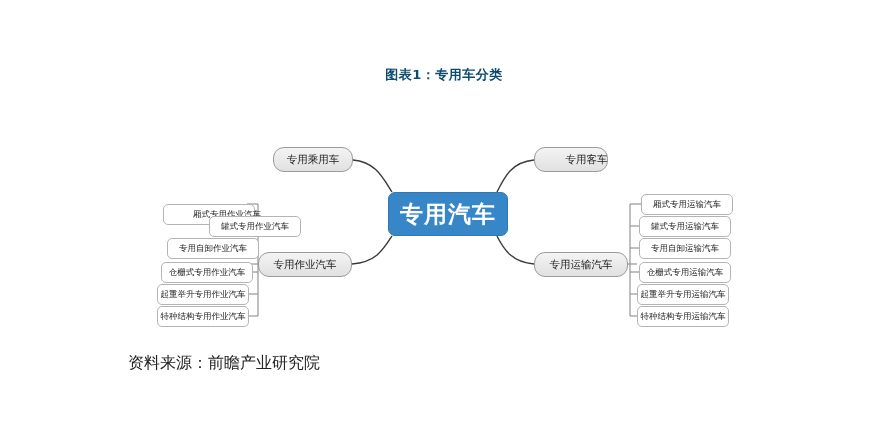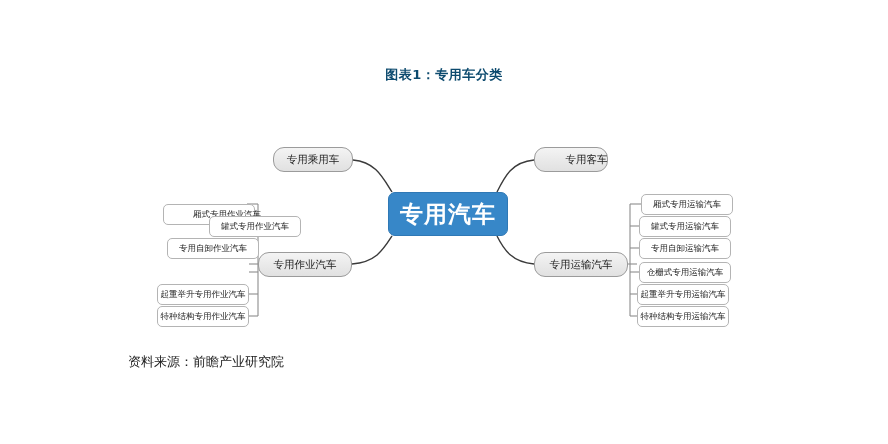--- a/index.html
+++ b/index.html
@@ -31,21 +31,21 @@
     text-align: center;
     font-size: 13px;
     font-weight: bold;
     color: #0c4a6e;
     letter-spacing: 0.5px;
   }
   .source {
     position: absolute;
     left: 128px;
     top: 353px;
-    font-size: 13px;
+    font-size: 16px;
     color: #222222;
     white-space: nowrap;
   }
   .center-node {
     position: absolute;
     left: 388px;
     top: 192px;
     width: 120px;
     height: 44px;
     background: #3787c8;
@@ -135,20 +135,21 @@
   <div class="center-node">专用汽车</div>
 
   <div class="branch-node" id="node-passenger">专用乘用车</div>
   <div class="branch-node" id="node-bus">专用客车</div>
   <div class="branch-node" id="node-work">专用作业汽车</div>
   <div class="branch-node" id="node-transport">专用运输汽车</div>
 
   <div class="leaf leaf-left" style="left:163px; top:204px;padding-left:36px;">厢式专用作业汽车</div>
   <div class="leaf leaf-left" style="left:165px; top:216px;margin-left:44px;">罐式专用作业汽车</div>
   <div class="leaf leaf-left" style="left:167px; top:238px;">专用自卸作业汽车</div>
+  <div class="leaf leaf-left" style="left:161px; top:262px;">仓栅式专用作业汽车</div>
   <div class="leaf leaf-left" style="left:157px; top:284px;">起重举升专用作业汽车</div>
   <div class="leaf leaf-left" style="left:157px; top:306px;">特种结构专用作业汽车</div>
 
   <div class="leaf leaf-right" style="left:641px; top:194px;">厢式专用运输汽车</div>
   <div class="leaf leaf-right" style="left:639px; top:216px;">罐式专用运输汽车</div>
   <div class="leaf leaf-right" style="left:639px; top:238px;">专用自卸运输汽车</div>
   <div class="leaf leaf-right" style="left:639px; top:262px;">仓栅式专用运输汽车</div>
   <div class="leaf leaf-right" style="left:637px; top:284px;">起重举升专用运输汽车</div>
   <div class="leaf leaf-right" style="left:637px; top:306px;">特种结构专用运输汽车</div>
 

